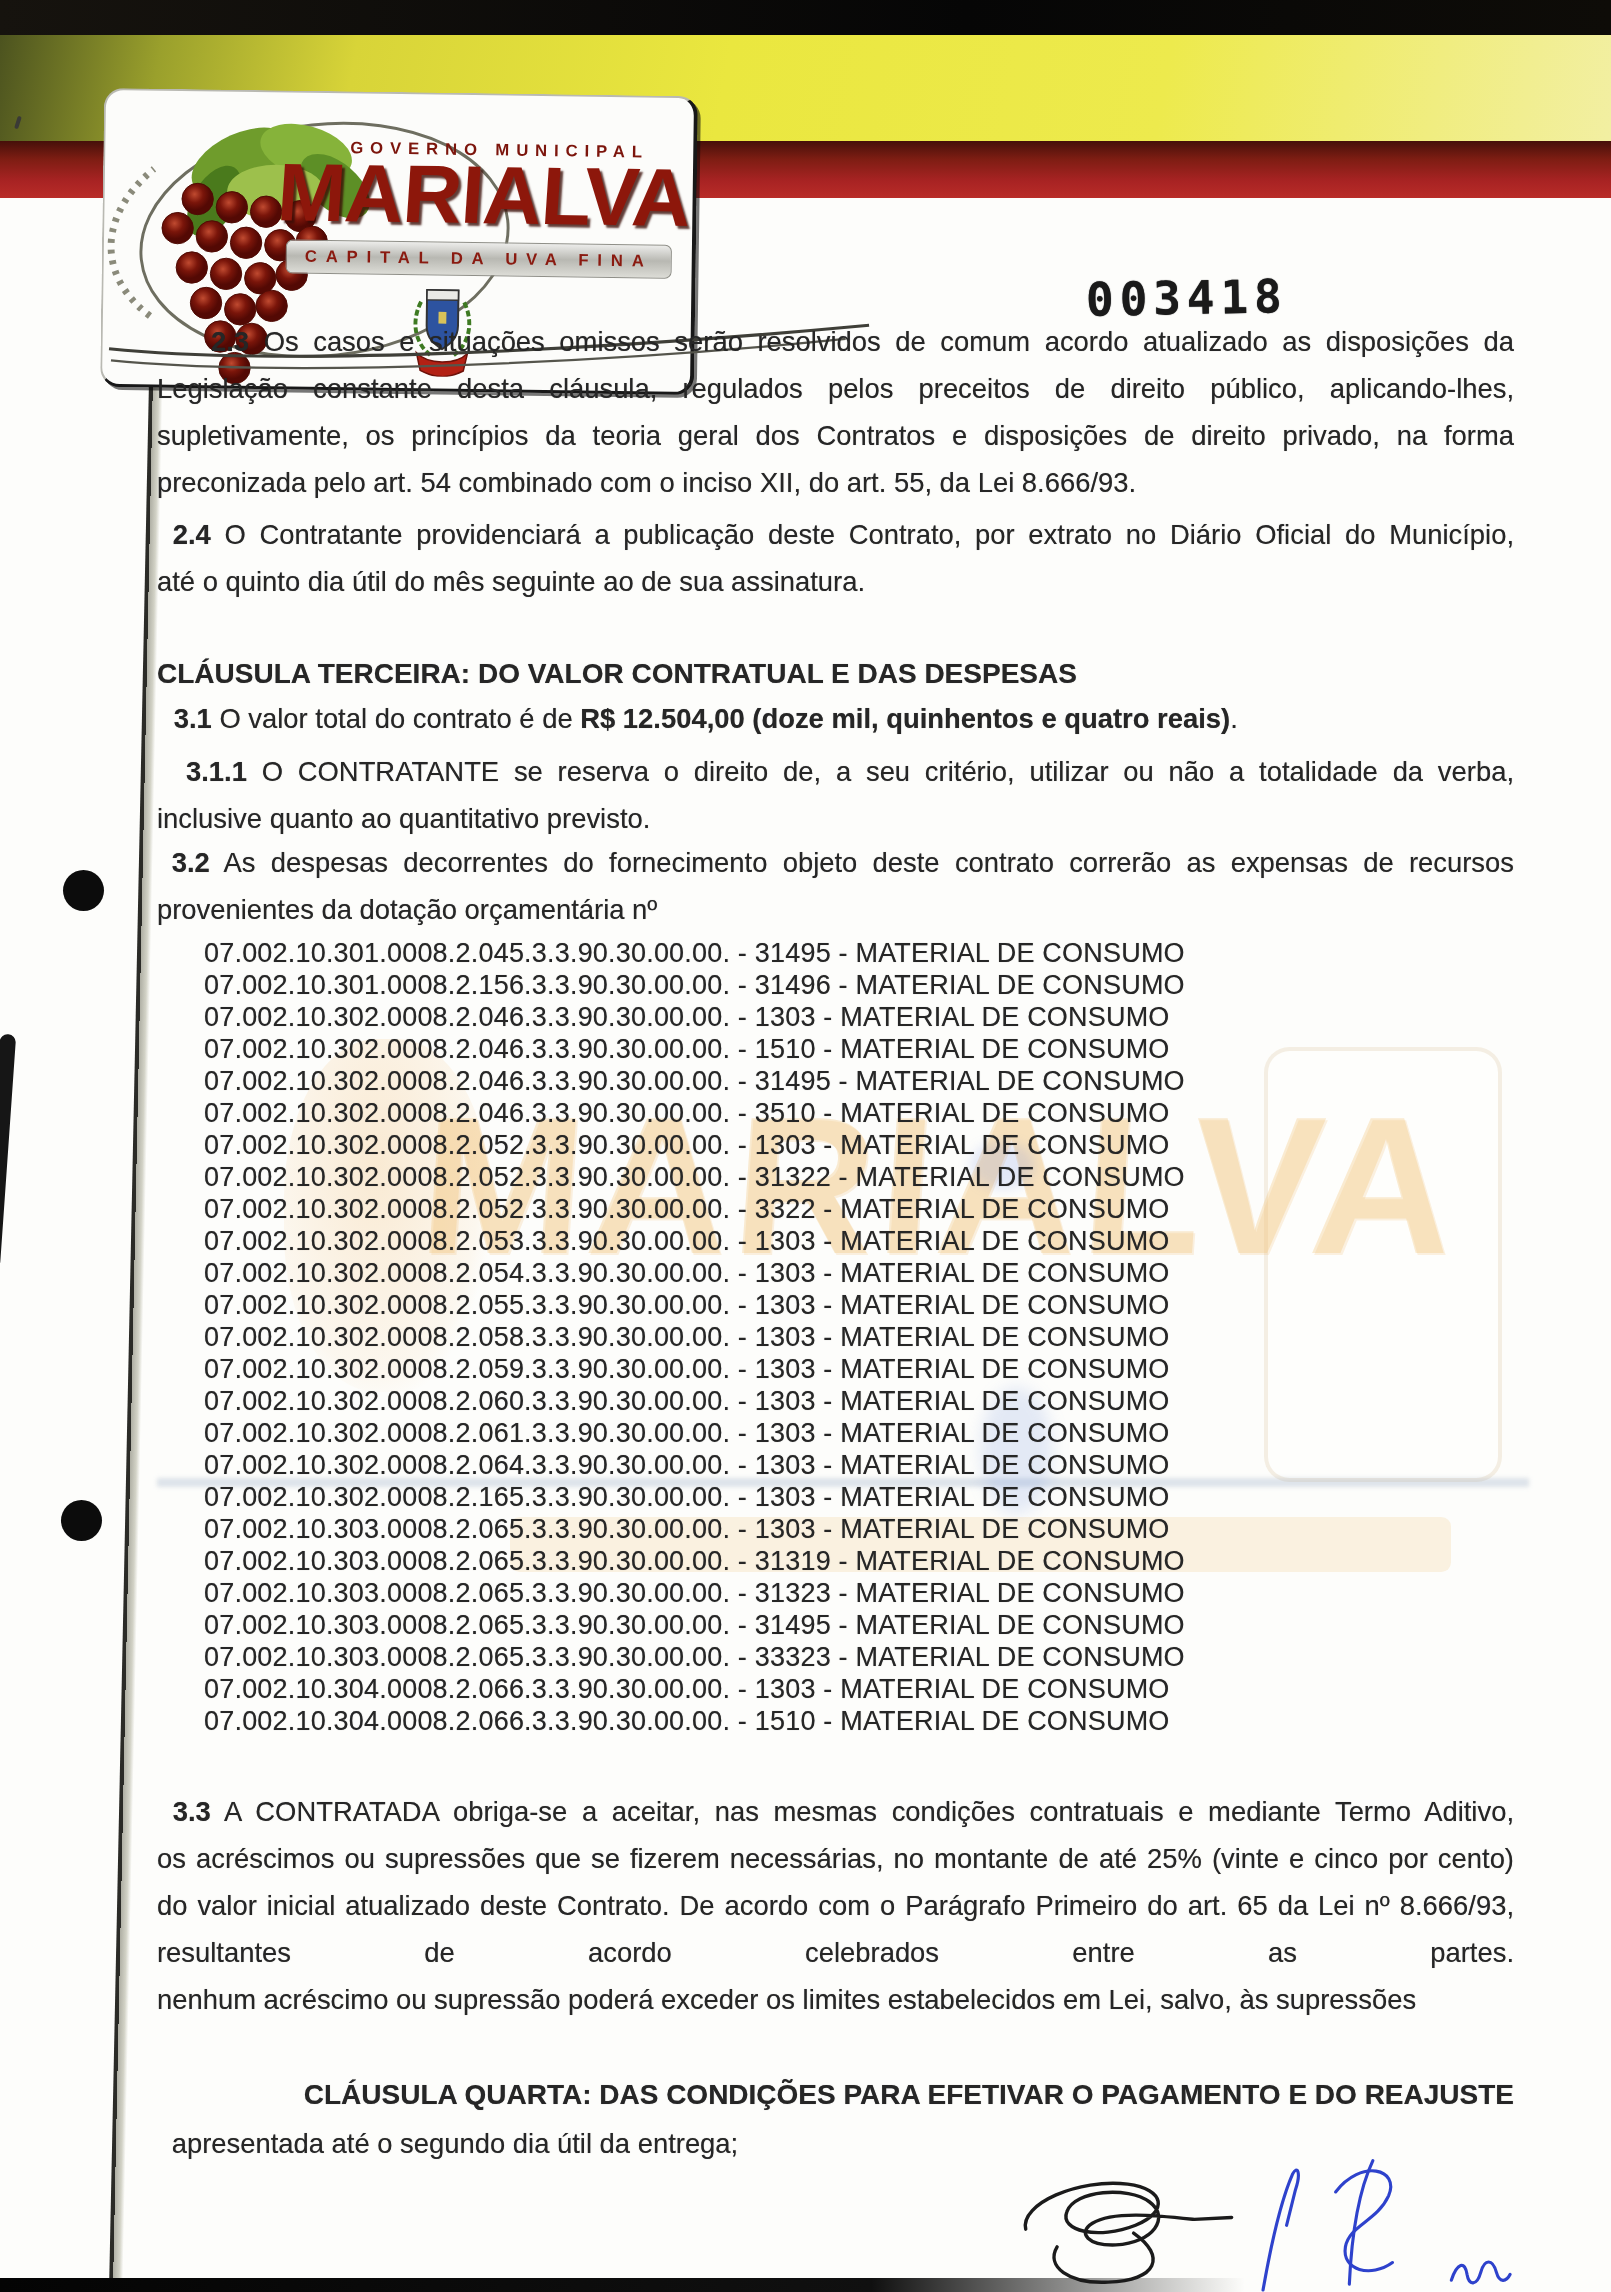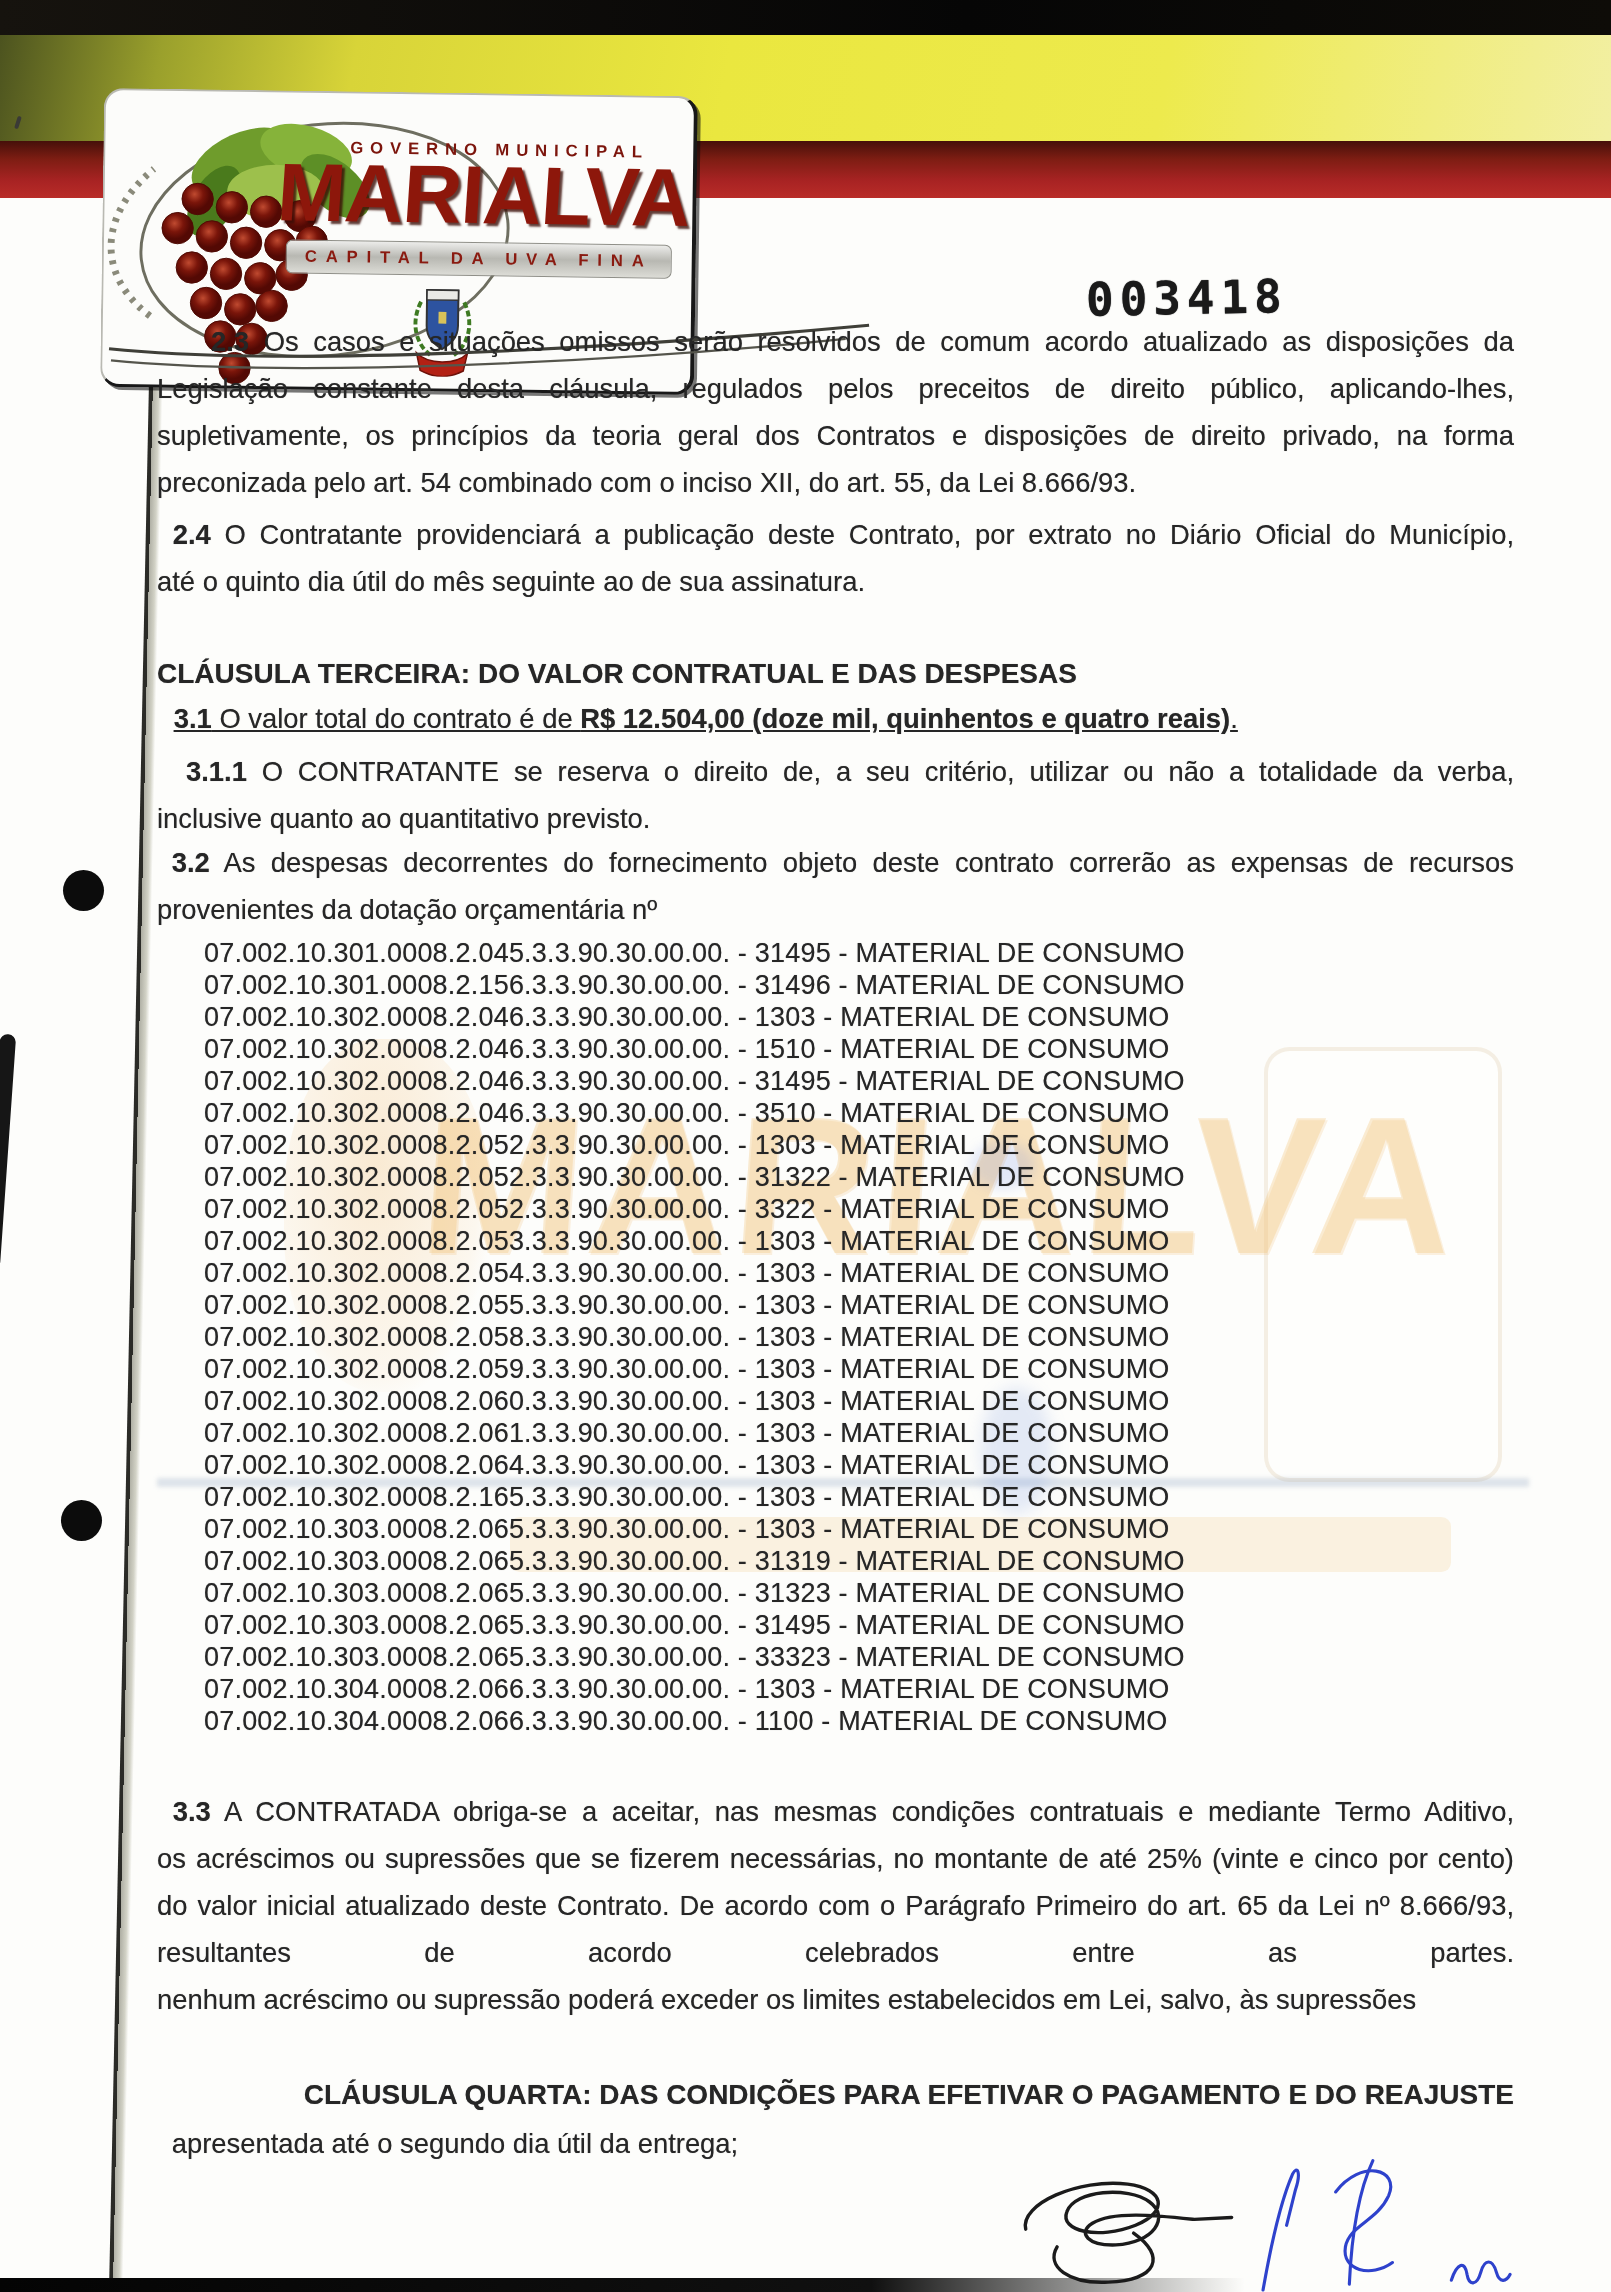--- a/index.html
+++ b/index.html
@@ -63,21 +63,21 @@
     text-shadow:0 0 0.7px rgba(30,30,30,.5);}
   .para{font-size:27.4px;line-height:47px;}
   .para .tline{text-align:justify;text-align-last:justify;}
   .para .tline:last-child{text-align-last:left;}
   .heading{font-size:28px;font-weight:bold;line-height:47px;}
   .codes{left:204px;width:1323px;font-size:27px;line-height:32px;letter-spacing:0.2px;}
   .b{font-weight:bold;}
   #p23{top:318px;} #p23 .tline:first-child{text-indent:54px;}
   #p24{top:511px;} #p24 .tline:first-child{text-indent:15.7px;}
   #h-terceira{top:650px;}
-  #p31{top:695px;text-decoration:underline;} #p31 .tline:first-child{text-indent:16.7px;}
+  #p31{top:695px;} #p31 .tline:first-child{text-indent:16.7px;}
   #p311{top:748px;} #p311 .tline:first-child{text-indent:29px;}
   #p32{top:839px;} #p32 .tline:first-child{text-indent:14.7px;}
   #codes{top:937px;}
   #p33{top:1788px;} #p33 .tline:first-child{text-indent:15.7px;}
   #h-quarta{top:2071px;text-align:right;}
   #p41{top:2120px;} #p41 .tline:first-child{text-indent:14.7px;}
   
   .swoosh-overlay{left:86px;top:294px;width:853px;height:127px;}
   .signatures{left:961px;top:2135px;width:608px;height:158px;}
   .z0{z-index:0}.z1{z-index:1}.z2{z-index:2}.z3{z-index:3}.z4{z-index:4}.z5{z-index:5}
@@ -207,21 +207,21 @@
       <div class="tline"><span>07.002.10.302.0008.2.060.3.3.90.30.00.00. - 1303 - MATERIAL DE CONSUMO</span></div>
       <div class="tline"><span>07.002.10.302.0008.2.061.3.3.90.30.00.00. - 1303 - MATERIAL DE CONSUMO</span></div>
       <div class="tline"><span>07.002.10.302.0008.2.064.3.3.90.30.00.00. - 1303 - MATERIAL DE CONSUMO</span></div>
       <div class="tline"><span>07.002.10.302.0008.2.165.3.3.90.30.00.00. - 1303 - MATERIAL DE CONSUMO</span></div>
       <div class="tline"><span>07.002.10.303.0008.2.065.3.3.90.30.00.00. - 1303 - MATERIAL DE CONSUMO</span></div>
       <div class="tline"><span>07.002.10.303.0008.2.065.3.3.90.30.00.00. - 31319 - MATERIAL DE CONSUMO</span></div>
       <div class="tline"><span>07.002.10.303.0008.2.065.3.3.90.30.00.00. - 31323 - MATERIAL DE CONSUMO</span></div>
       <div class="tline"><span>07.002.10.303.0008.2.065.3.3.90.30.00.00. - 31495 - MATERIAL DE CONSUMO</span></div>
       <div class="tline"><span>07.002.10.303.0008.2.065.3.3.90.30.00.00. - 33323 - MATERIAL DE CONSUMO</span></div>
       <div class="tline"><span>07.002.10.304.0008.2.066.3.3.90.30.00.00. - 1303 - MATERIAL DE CONSUMO</span></div>
-      <div class="tline"><span>07.002.10.304.0008.2.066.3.3.90.30.00.00. - 1100 - MATERIAL DE CONSUMO</span></div>
+      <div class="tline"><span>07.002.10.304.0008.2.066.3.3.90.30.00.00. - 1510 - MATERIAL DE CONSUMO</span></div>
     </div>
   <div class="abs para z4" id="p33">
       <div class="tline"><span class="b">3.3</span><span> A CONTRATADA obriga-se a aceitar, nas mesmas condições contratuais e mediante Termo Aditivo,</span></div>
       <div class="tline"><span>os acréscimos ou supressões que se fizerem necessárias, no montante de até 25% (vinte e cinco por cento)</span></div>
       <div class="tline"><span>do valor inicial atualizado deste Contrato. De acordo com o Parágrafo Primeiro do art. 65 da Lei nº 8.666/93,</span></div>
       <div class="tline"><span>resultantes de acordo celebrados entre as partes.</span></div>
       <div class="tline"><span>nenhum acréscimo ou supressão poderá exceder os limites estabelecidos em Lei, salvo, às supressões</span></div>
     </div>
   <div class="abs heading z4" id="h-quarta">CLÁUSULA QUARTA: DAS CONDIÇÕES PARA EFETIVAR O PAGAMENTO E DO REAJUSTE</div>
   <div class="abs para z4" id="p41">

